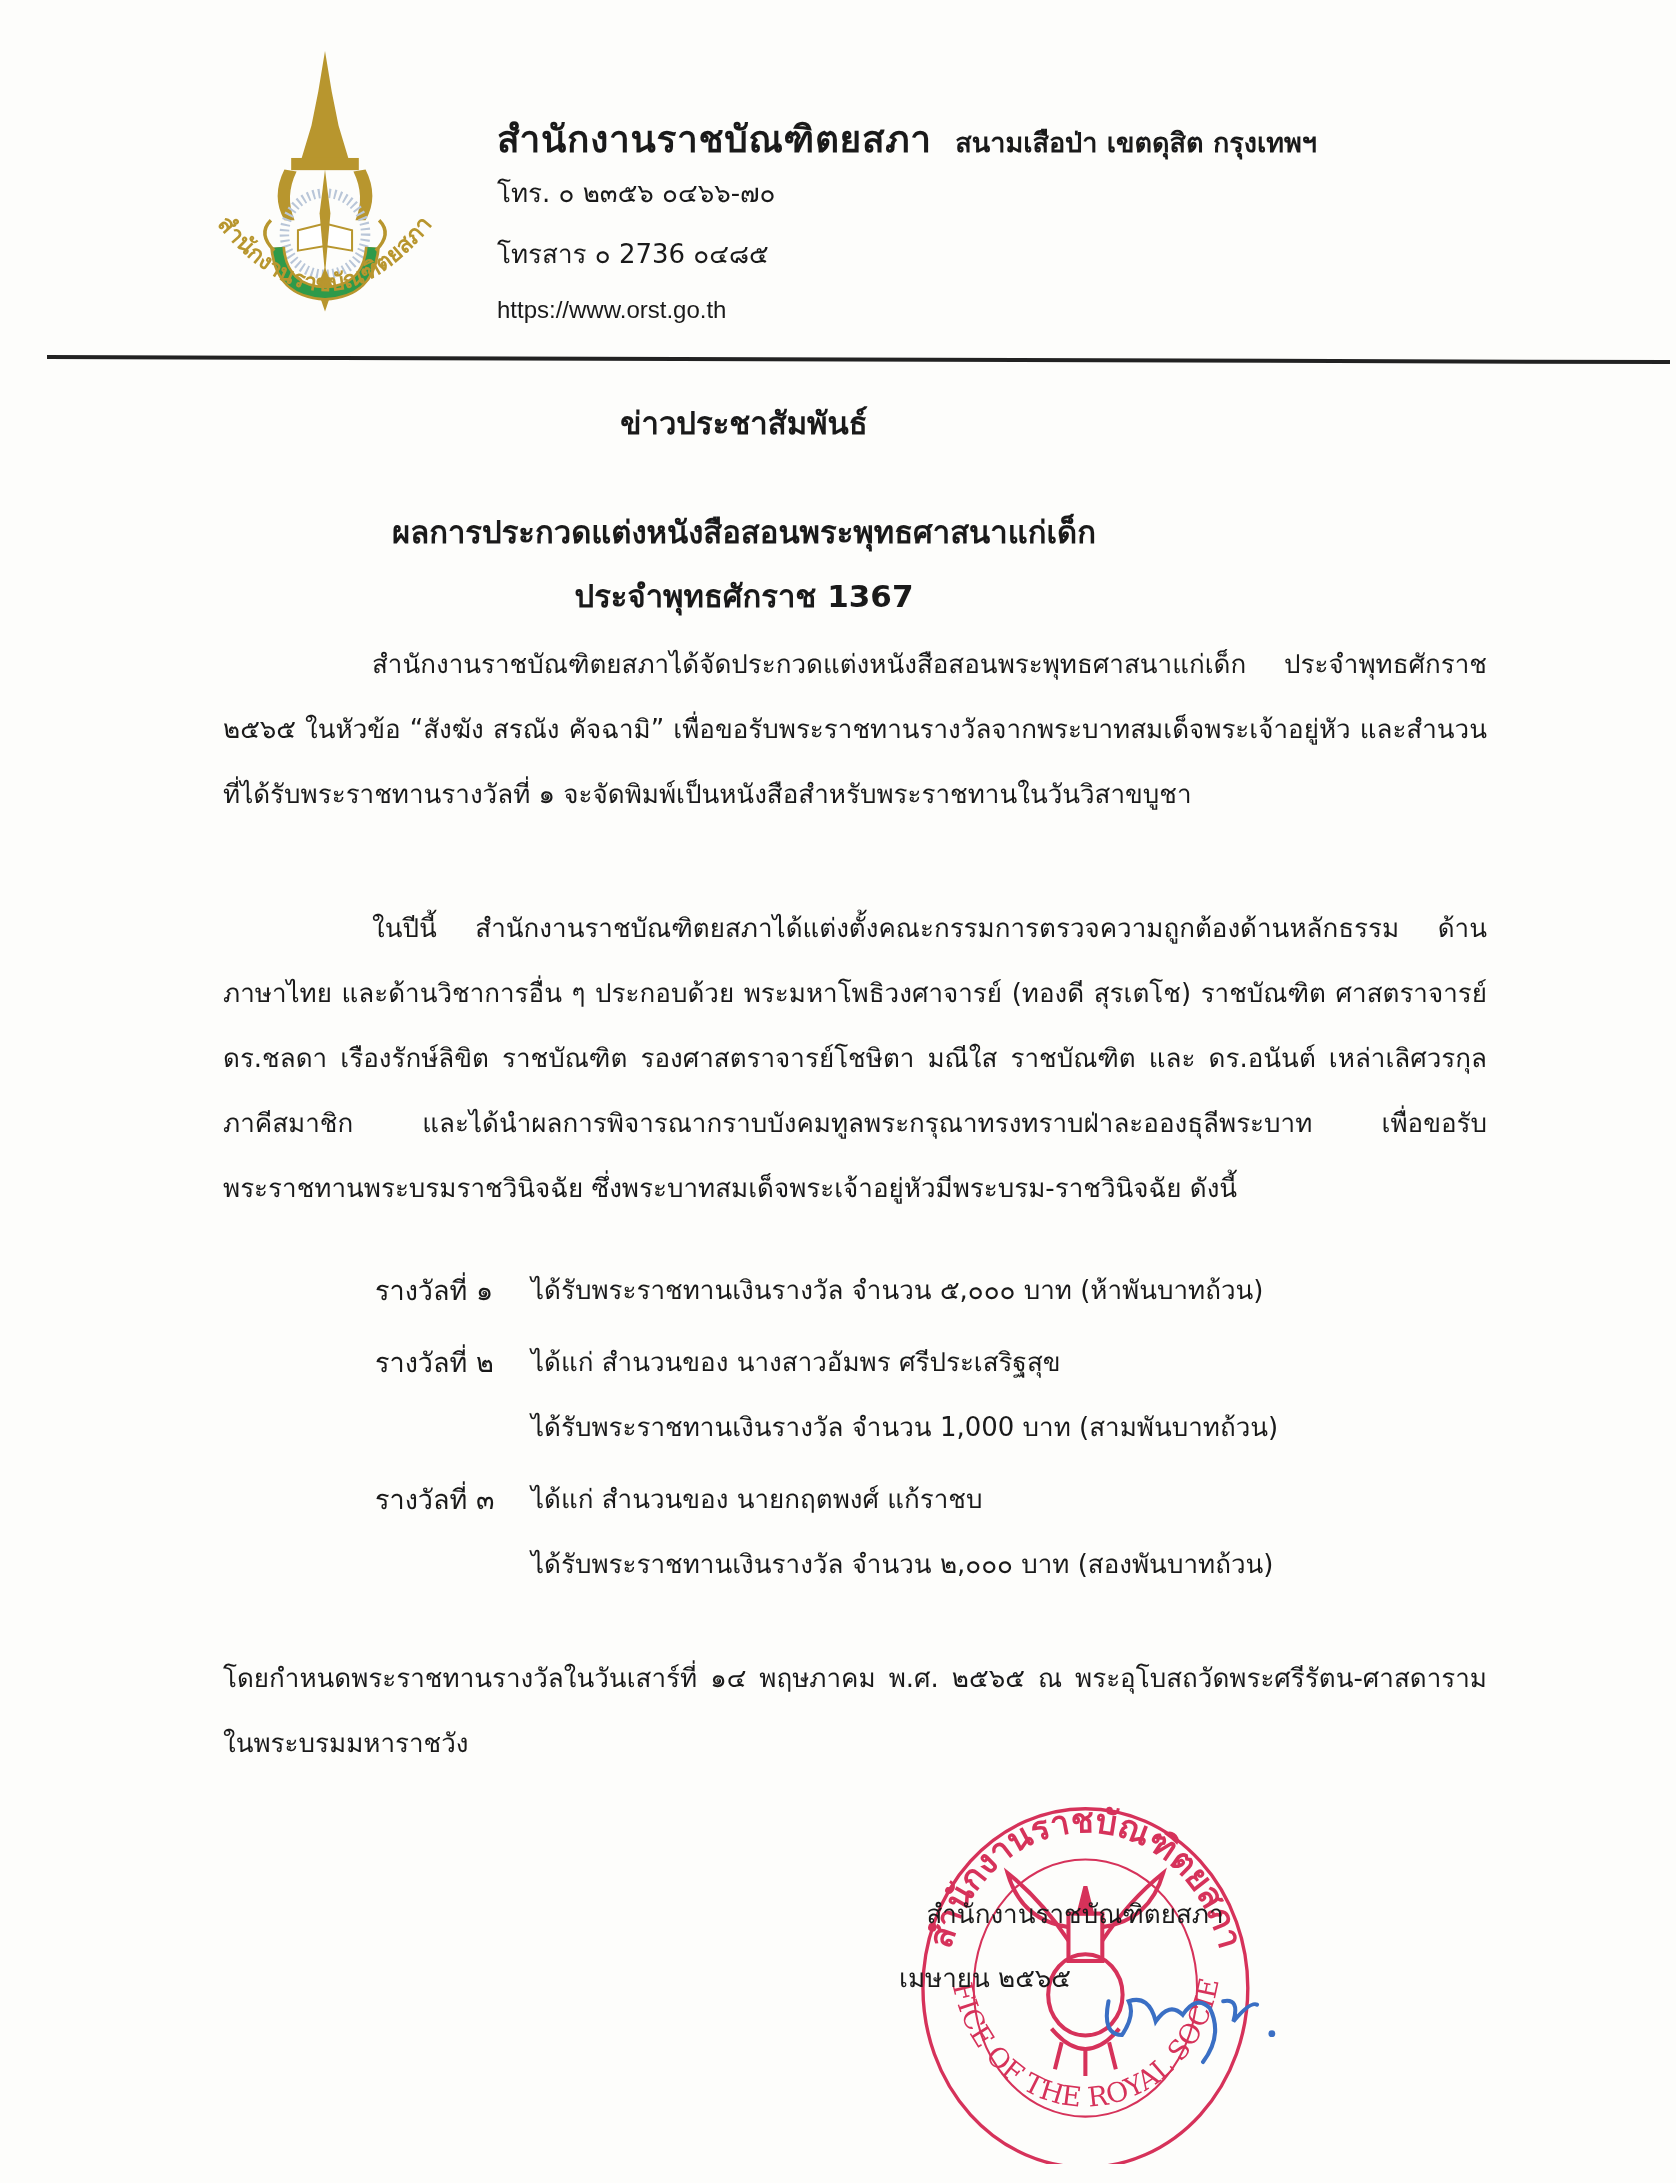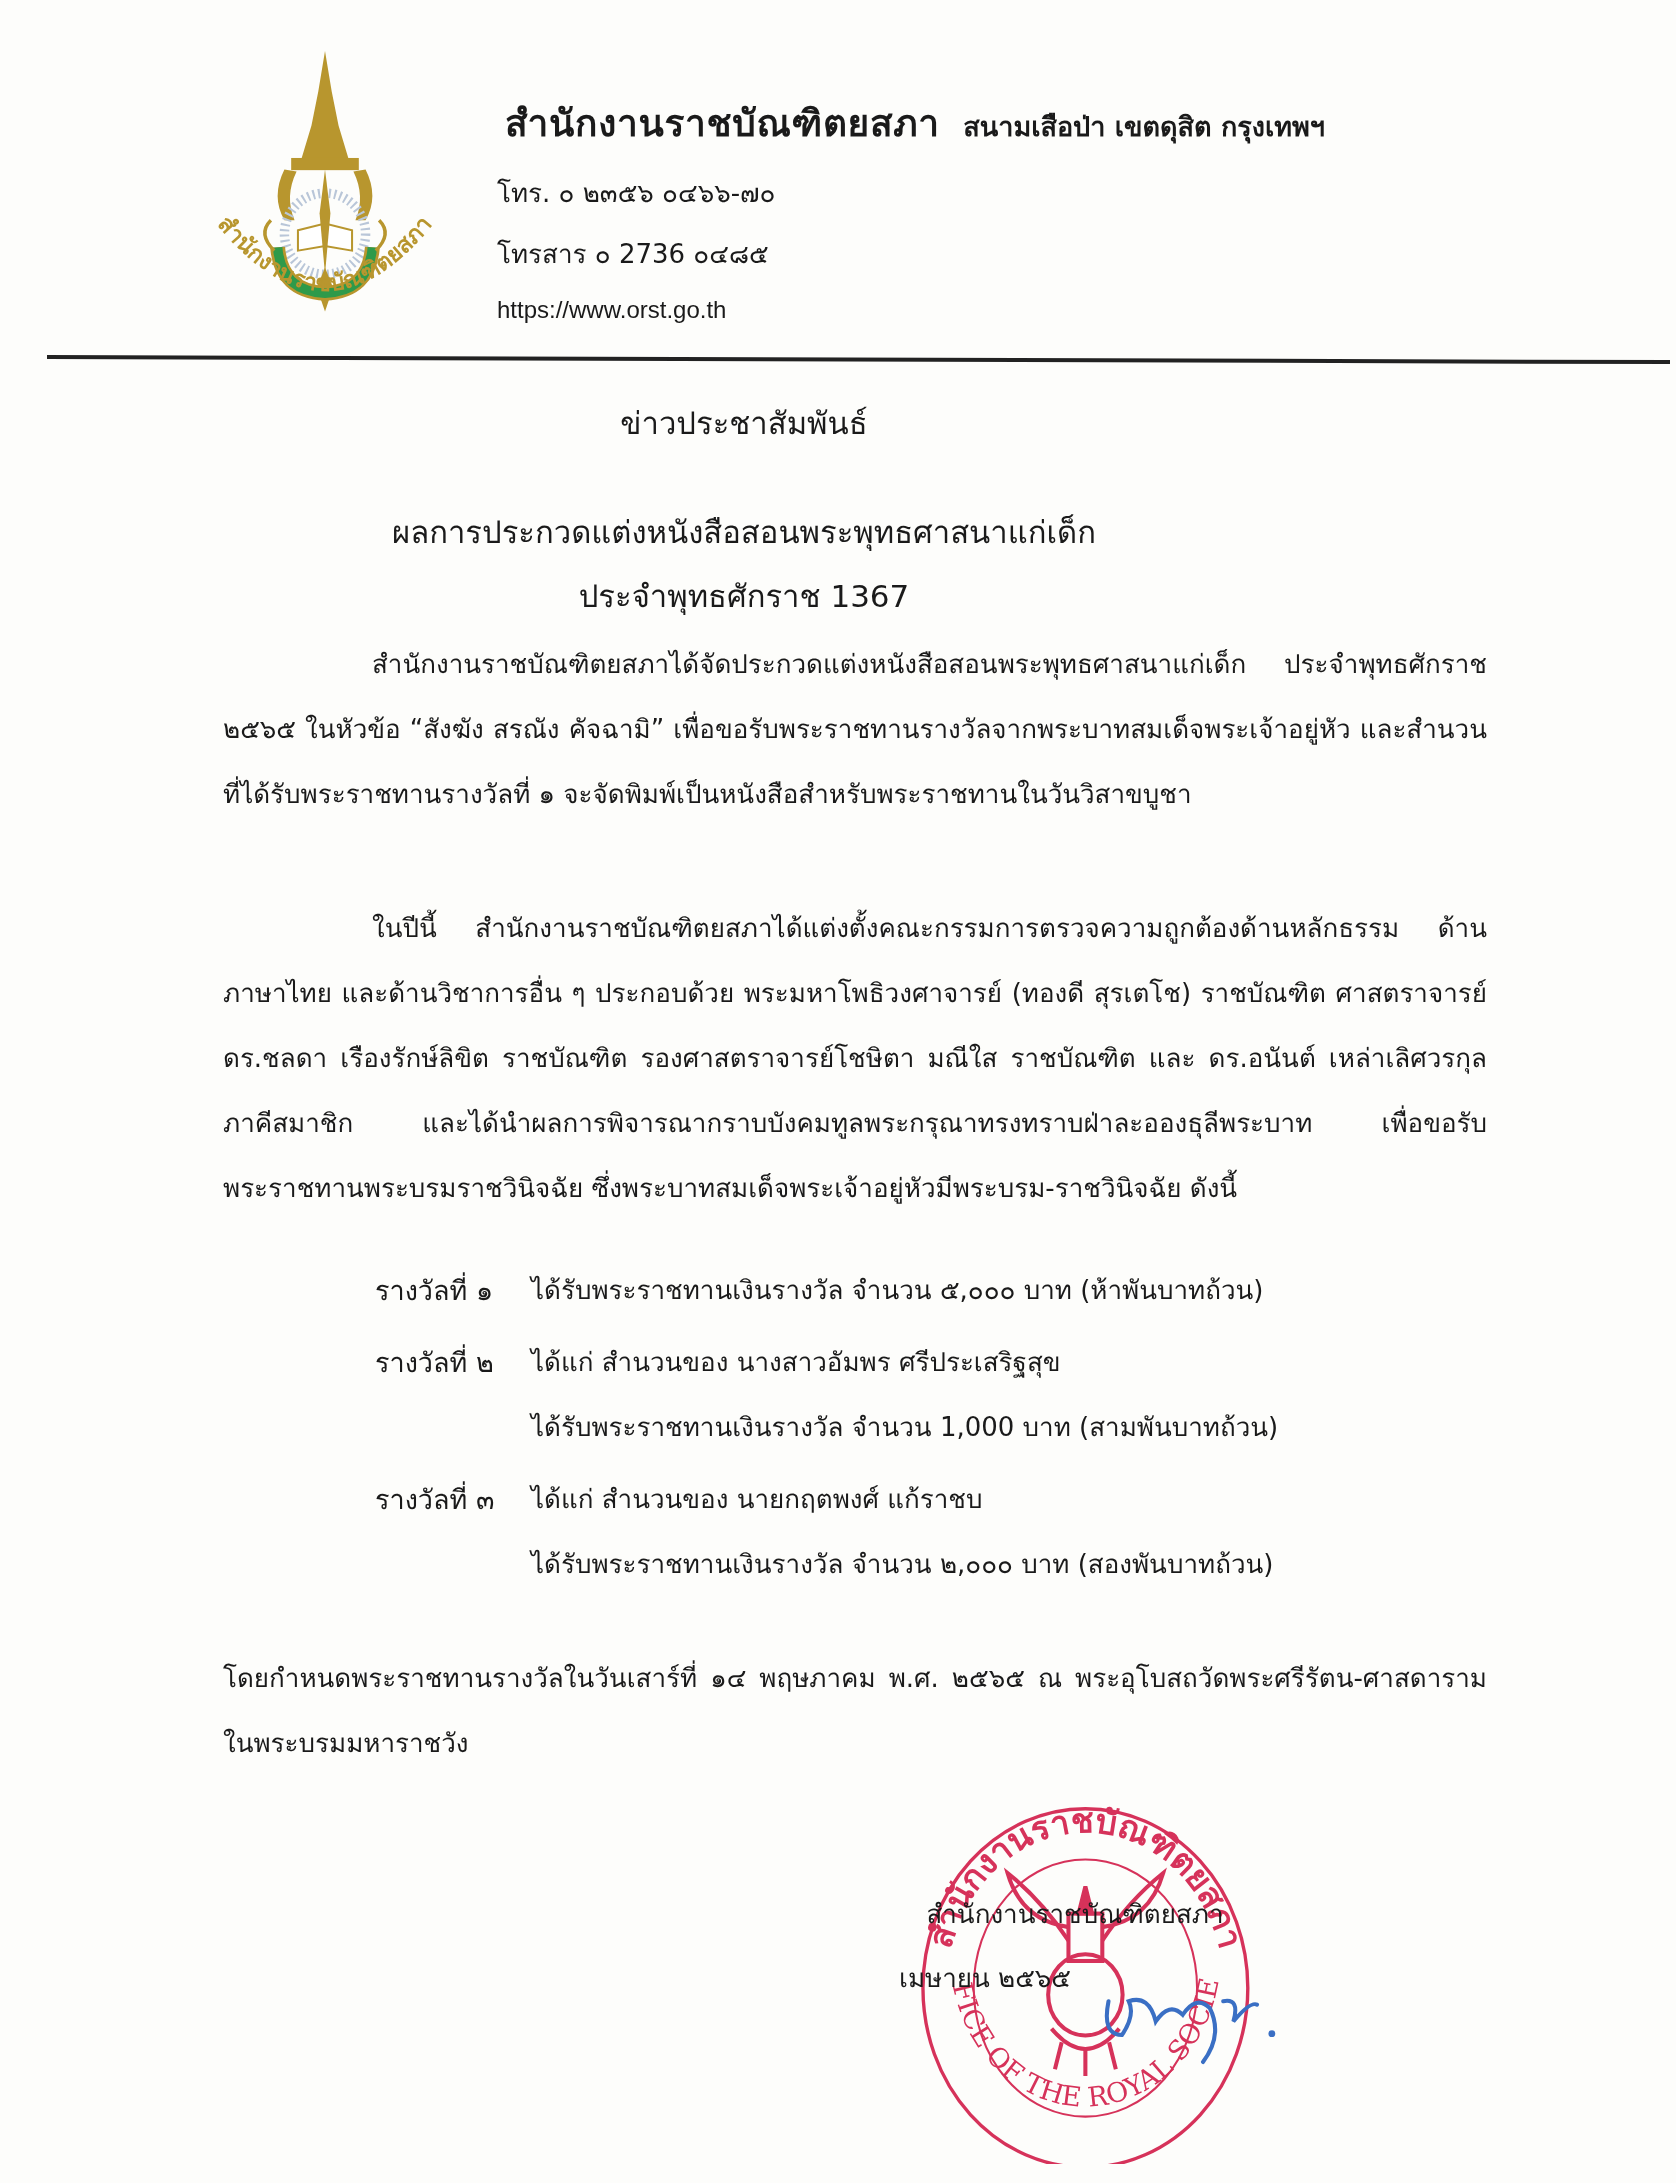--- a/index.html
+++ b/index.html
@@ -3,30 +3,30 @@
 <meta charset="utf-8">
 <style>
   html, body { margin:0; padding:0; }
   body {
     width:1676px; height:2183px; background:#fdfdfb; position:relative; overflow:hidden;
     font-family:"DejaVu Sans","Liberation Sans",sans-serif; color:#1a1a1a;
   }
   .abs { position:absolute; }
   
   .logo { left:203px; left:210px; top:51px; width:230px; height:264px; }
-  .org-line { left:497px; top:93px; white-space:nowrap;margin-left:8px; }
+  .org-line { left:497px; top:109px; white-space:nowrap; }
   .org-name { font-size:37px; font-weight:bold; letter-spacing:0.7px; }
   .org-addr { font-size:27px; font-weight:bold; margin-left:20px; }
   .contact { left:497px; font-size:26px; white-space:nowrap; }
   .tel { top:172px; }
   .fax { top:233px; }
   .web { top:296px; font-family:"Liberation Sans",sans-serif; font-size:24px; }
   .rule { left:47px; top:355px; width:1623px; height:4px; background:#222; transform:rotate(0.18deg); transform-origin:left; }
   
-  .center { left:0; width:1488px; text-align:center; font-weight:normal; }
+  .center { left:0; width:1488px; text-align:center; font-weight:bold; }
   .h-pr { top:398px; font-size:31px; }
   .h-title1 { top:507px; font-size:31px; }
   .h-title2 { top:571px; font-size:31px; }
   
   .para { left:223px; width:1264px; font-size:26px; line-height:65px; text-align:justify; }
   .p1 { top:632px; text-indent:149px; }
   .p2 { top:896px; text-indent:149px; }
   .awards { left:375px; top:1258px; width:1082px; font-size:26px; }
   .award { display:flex; margin-bottom:6.8px; }
   .award-label { width:156px; font-weight:normal; font-size:27px; line-height:65px; white-space:nowrap; }

